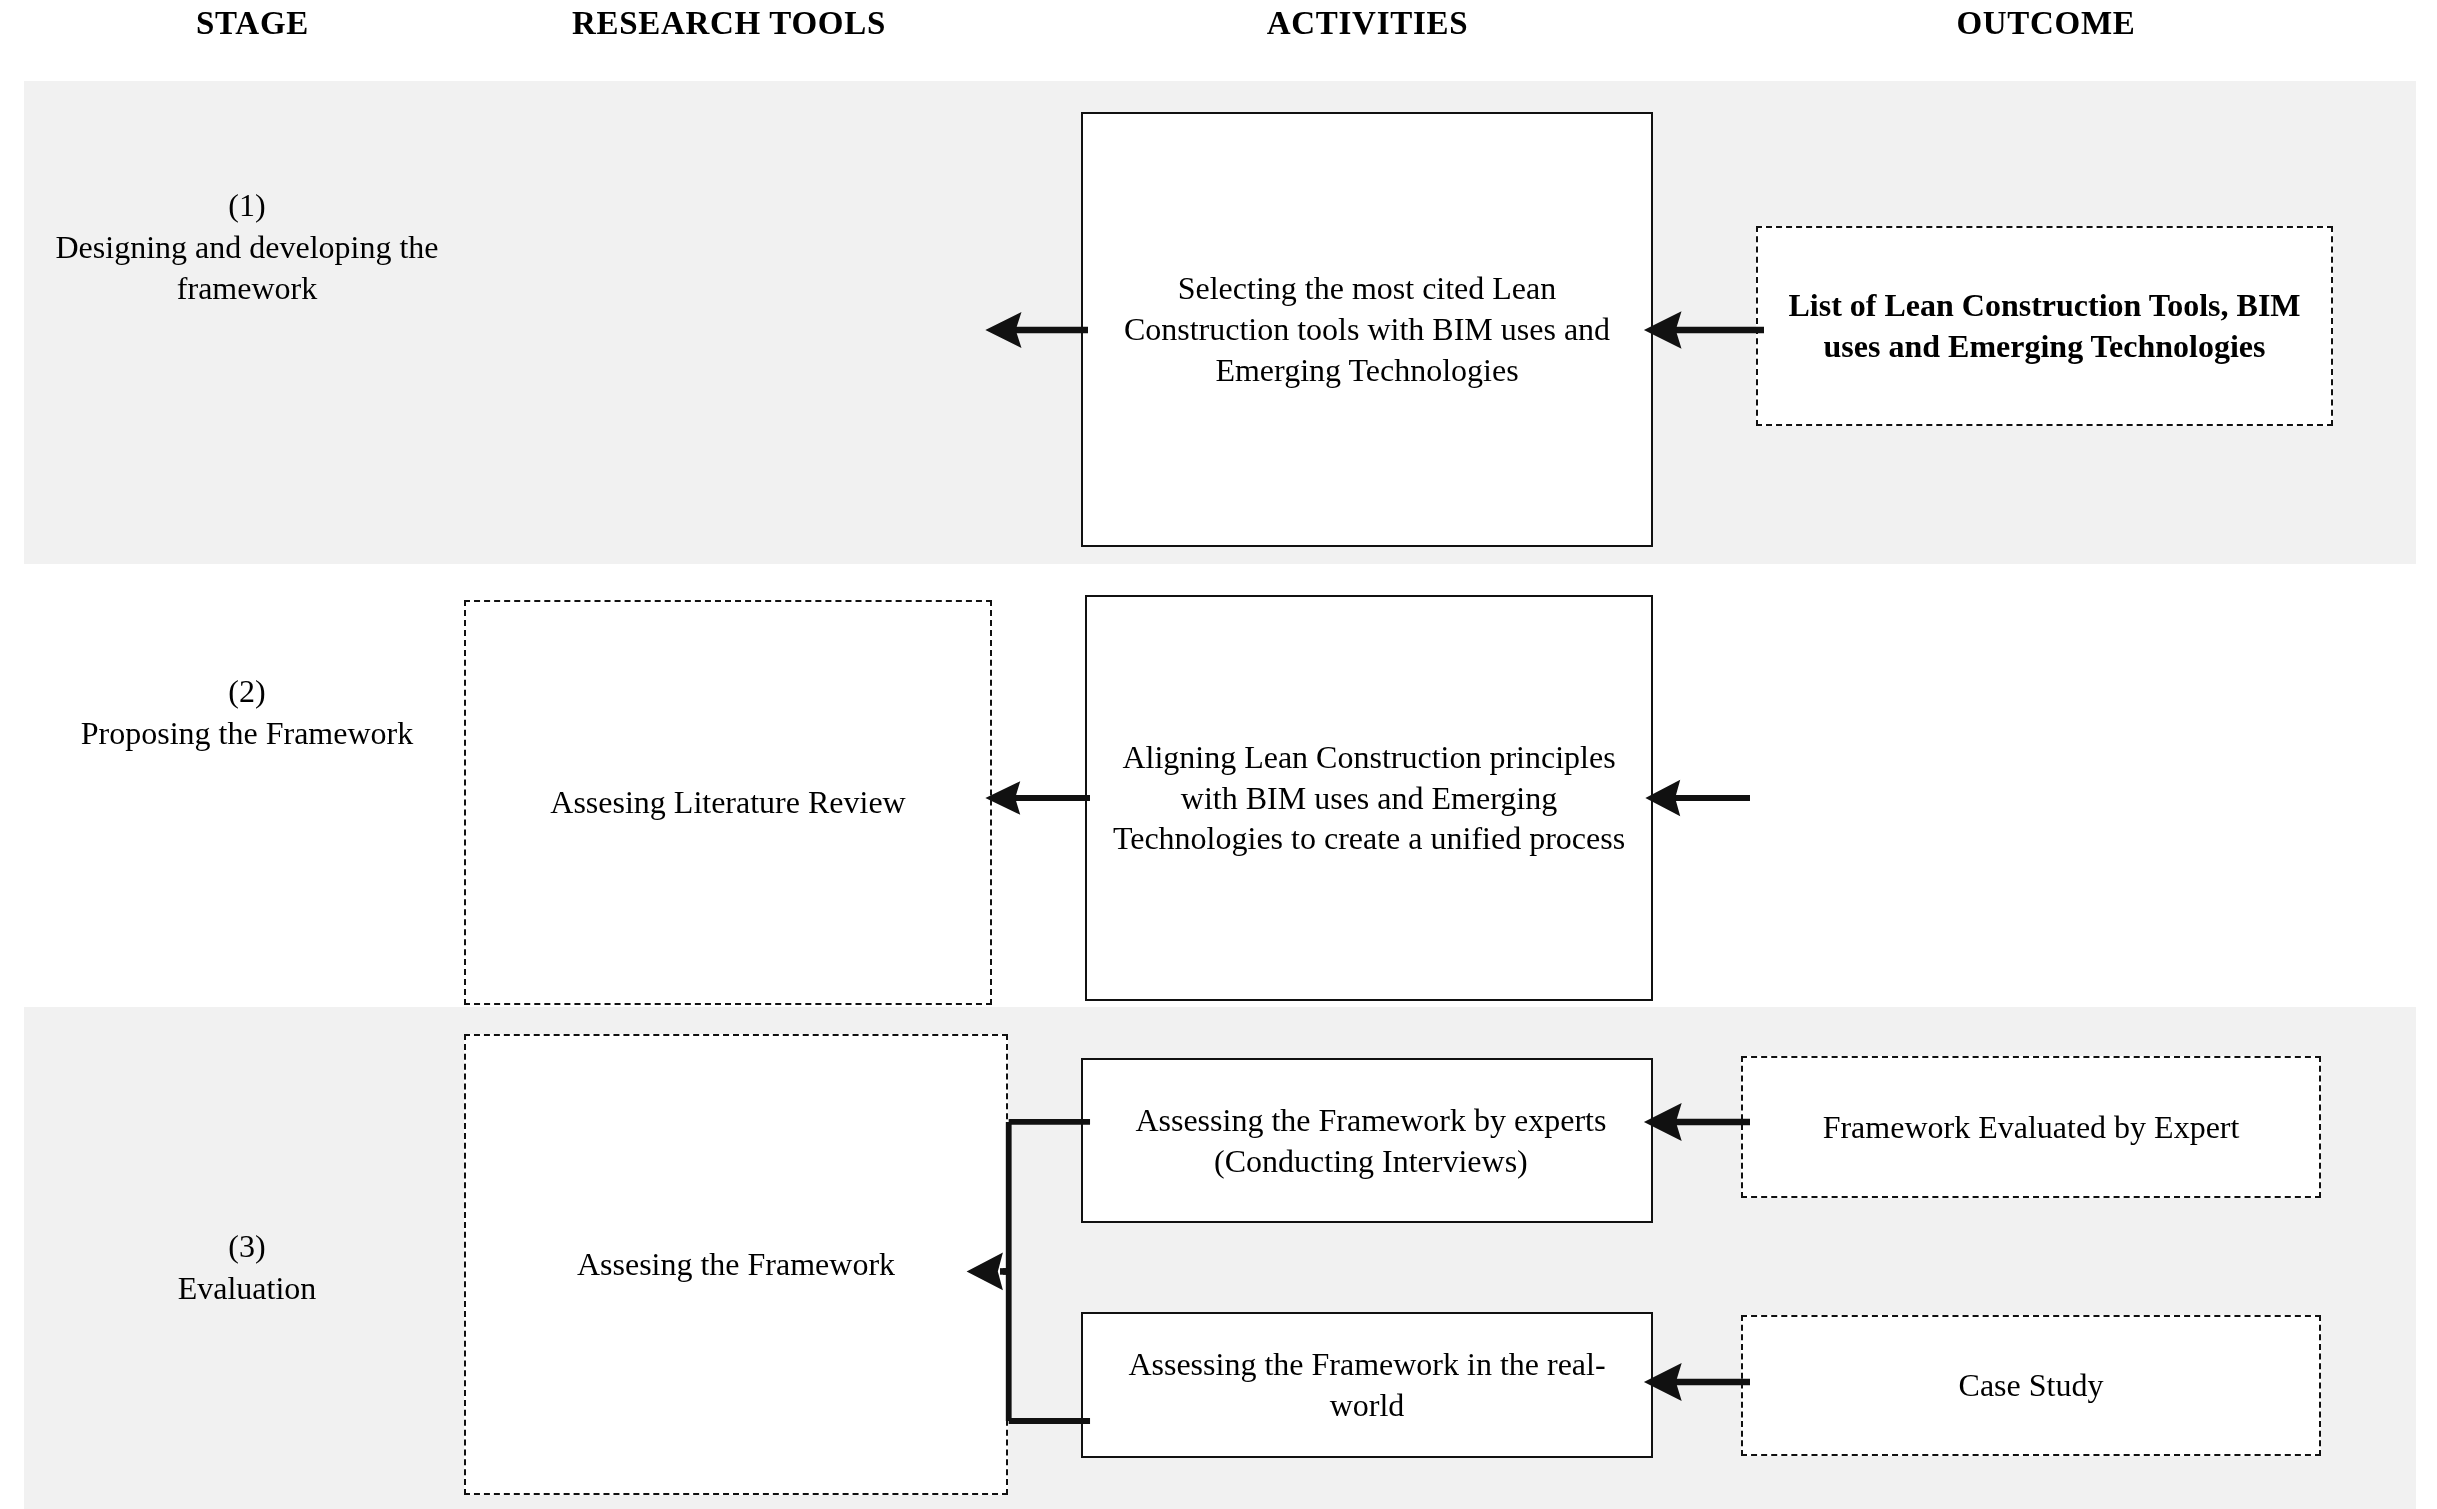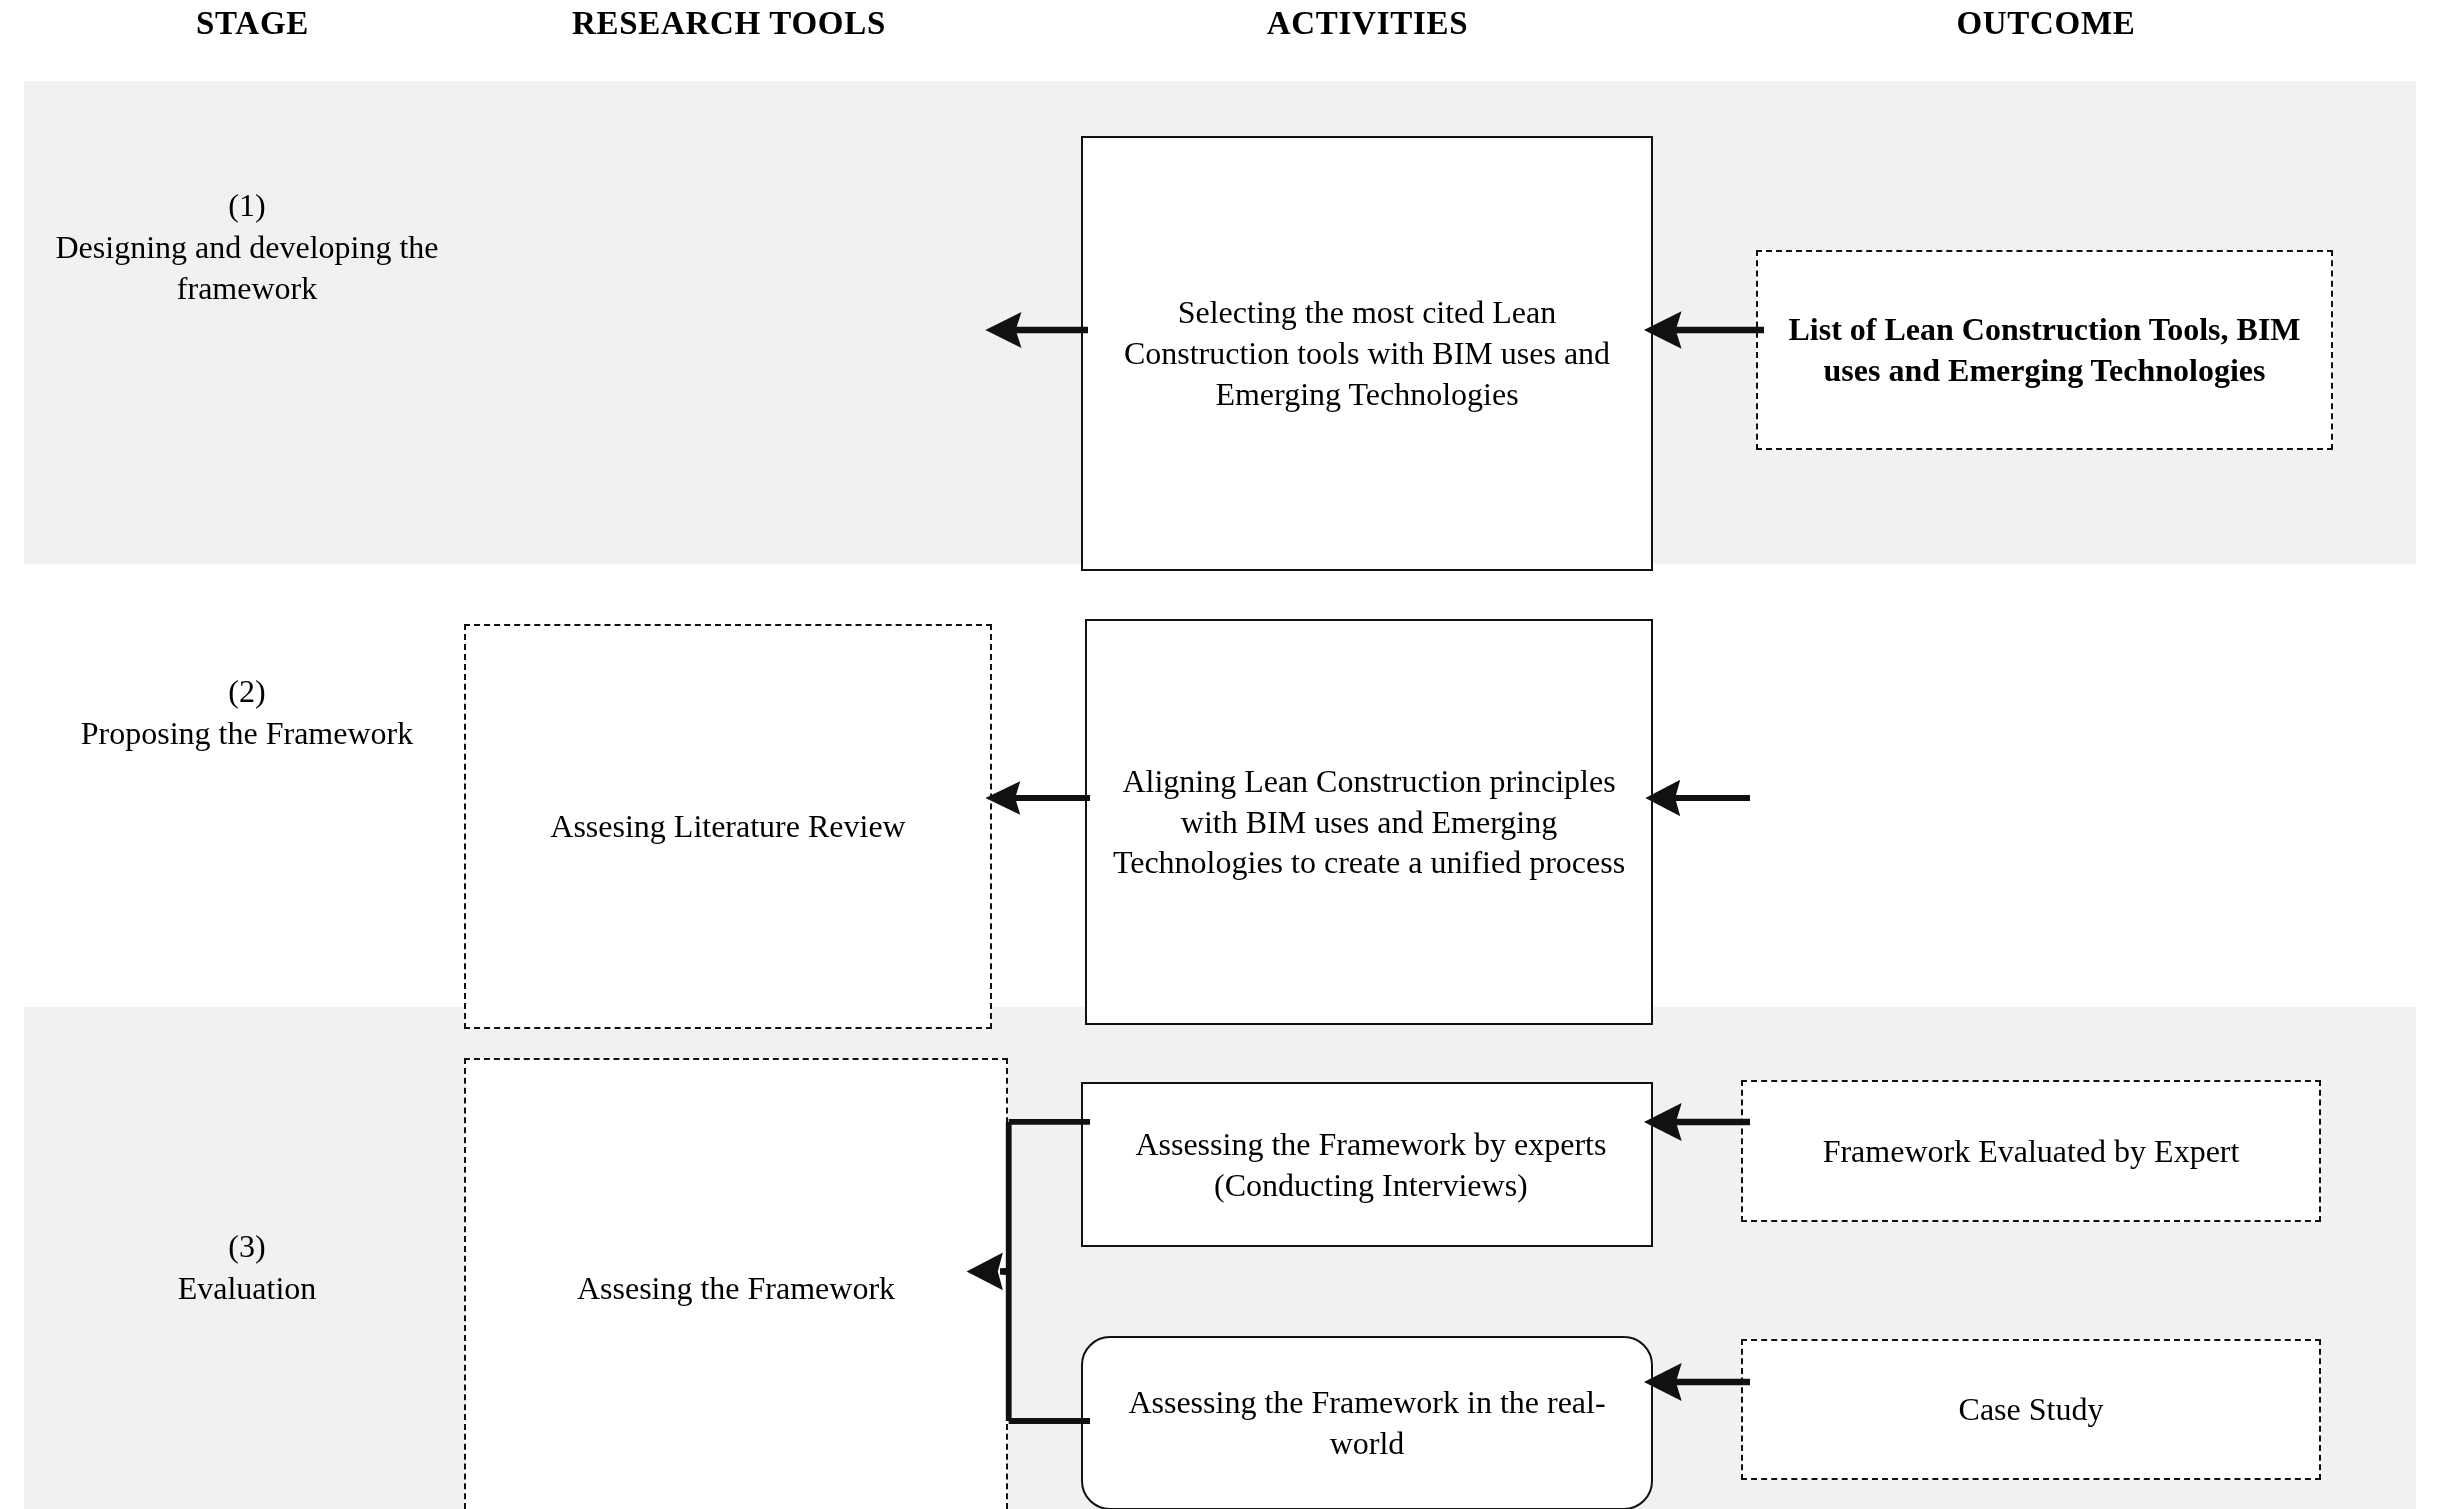--- a/index.html
+++ b/index.html
@@ -45,36 +45,35 @@
   
   .node{
     position:absolute;
     box-sizing:border-box;
     display:flex;align-items:center;justify-content:center;
     text-align:center;
     font-size:32px;line-height:1.28;
     background:#ffffff;
     z-index:3;
     padding:2.9px 10.2px;
-    margin-top:24px;
   }
   .node.dashed{border:2.2px dashed #111111;}
   .node.solid {border:2.9px solid #111111;}
   .node .txt{display:block;width:100%;}
 
   
   #tools-1{left:464px; top:105px;  width:528px; height:448px;}
   #tools-2{left:464px; top:600px;  width:528px; height:405px;}
   #tools-3{left:464px; top:1034px; width:544px; height:461px;}
 
   
   #act-1  {left:1081px; top:112px;  width:572px; height:435px;}
   #act-2  {left:1085px; top:595px;  width:568px; height:406px;}
   #act-3a {left:1081px; top:1058px; width:572px; height:165px;padding-left:18px;}
-  #act-3b {left:1081px; top:1312px; width:572px; height:174px;border-radius:29px;}
+  #act-3b {left:1081px; top:1312px; width:572px; height:146px;}
 
   
   #out-1  {left:1756px; top:226px;  width:577px; height:200px;font-weight:bold;}
   #out-2  {left:1741px; top:689px;  width:599px; height:215px;}
   #out-3a {left:1741px; top:1056px; width:580px; height:142px;}
   #out-3b {left:1741px; top:1315px; width:580px; height:141px;}
 
   
   .conn{position:absolute;z-index:4;}
   .conn svg{display:block;overflow:visible;}

